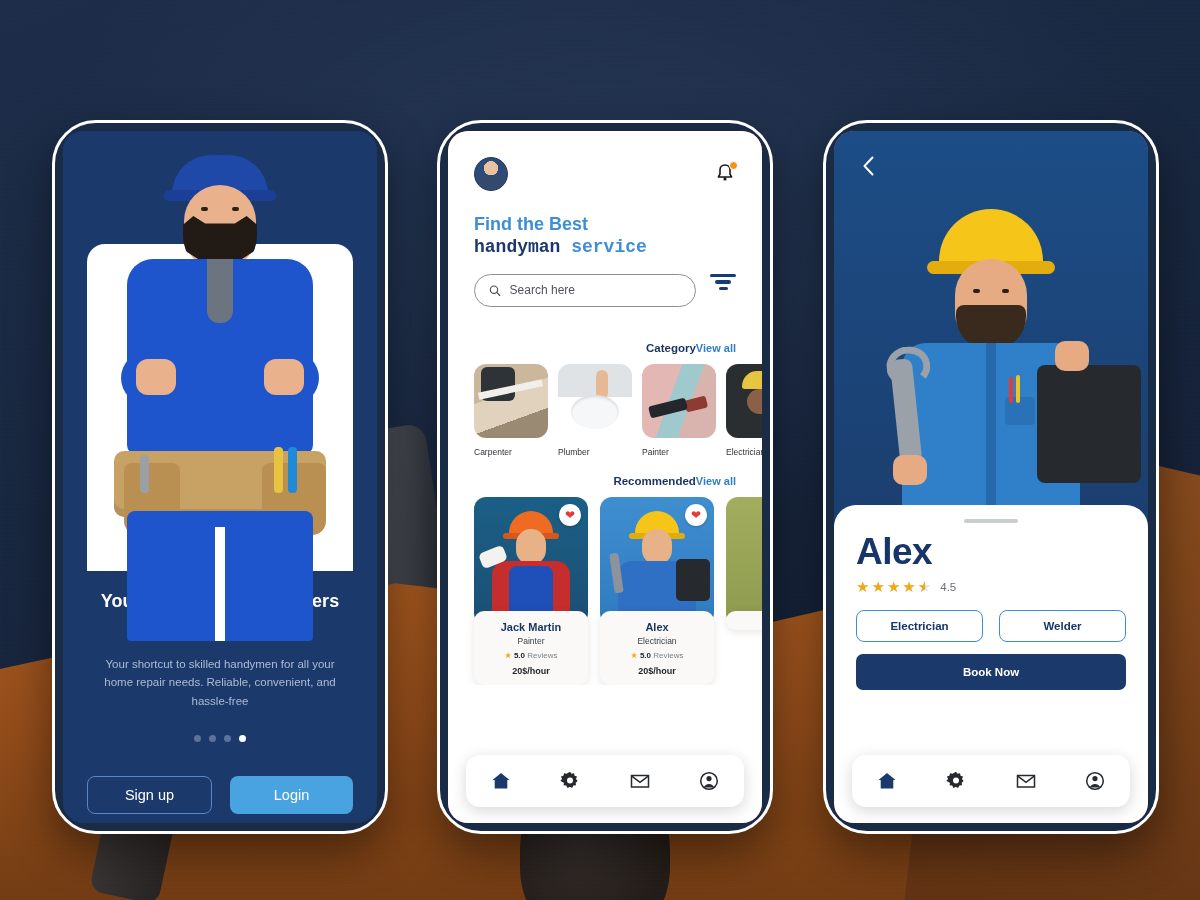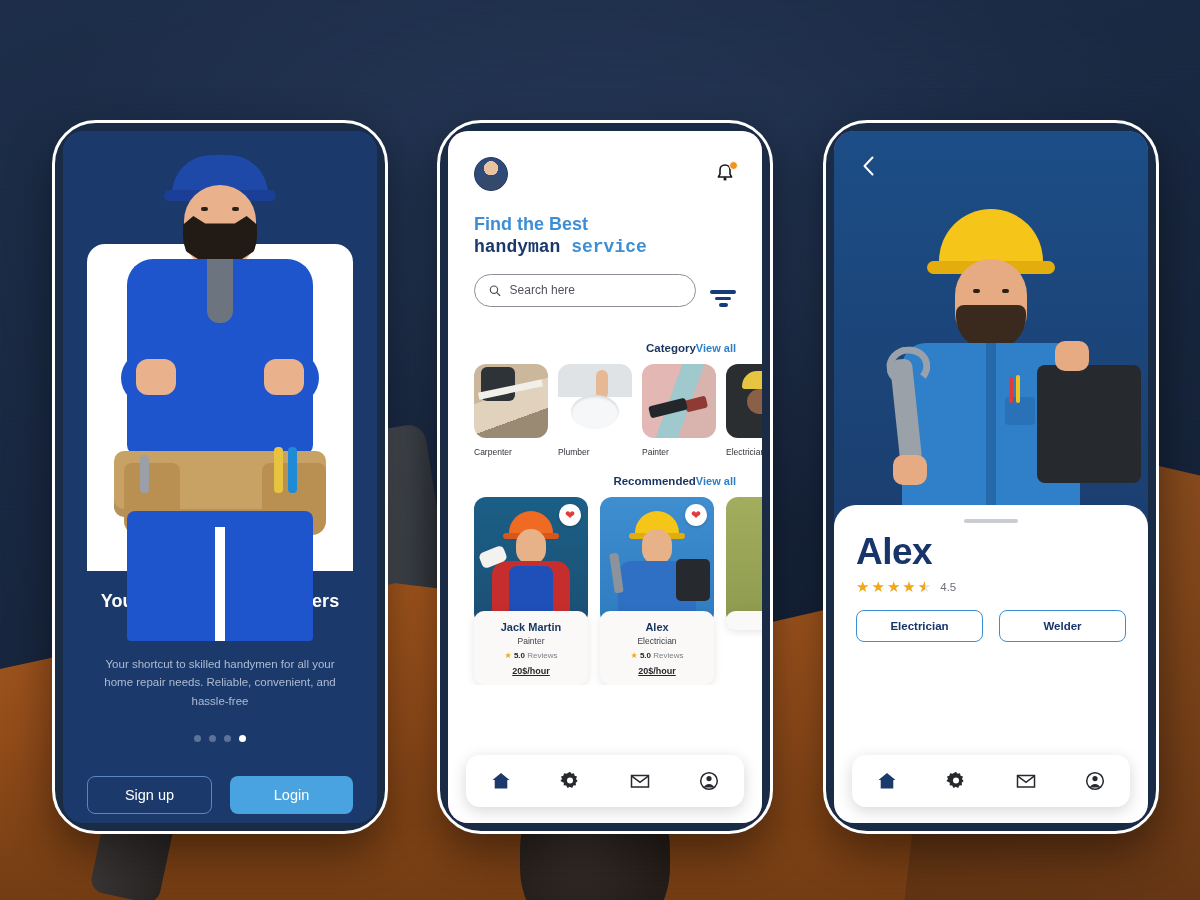--- a/index.html
+++ b/index.html
@@ -182,21 +182,21 @@
   }
   .bell{ position:relative; width:22px;height:24px; cursor:pointer;}
   .bell-dot{
     position:absolute; right:-2px; top:-1px; width:9px;height:9px;border-radius:50%;
     background:#f5921e; border:1px solid #fff;
   }
   .p2-head{ padding: 22px 26px 0; }
   .h-l1{ font-size:18px; font-weight:700; color:#3d8ed4; line-height:1.3;}
   .h-l2{ font-size:18px; font-weight:700; color:#1b3a6b; line-height:1.3;font-family:Liberation Mono, monospace;}
   .h-l2 em{ font-style:normal; color:#3d8ed4;}
-  .searchrow{ display:flex; align-items:flex-end; gap:14px; padding: 14px 26px 17px;}
+  .searchrow{ display:flex; align-items:flex-start; gap:14px; padding: 14px 26px 17px;}
   .searchbox{
     flex:1; height:33px; border:1px solid #8b8f96; border-radius:18px;
     display:flex; align-items:center; gap:9px; padding: 0 14px; background:#fff;
   }
   .searchbox input{
     border:none; outline:none; font-size:12px; color:#33363b; width:100%;
     font-family:"Liberation Sans",sans-serif; background:transparent;
   }
   .searchbox input::placeholder{ color:#50545a;}
   .filter-ico{ width:26px; display:flex; flex-direction:column; align-items:center; gap:3px; cursor:pointer;}
@@ -255,21 +255,21 @@
   .w2 .w-wrench{position:absolute;left:12px;top:56px;width:9px;height:40px;background:#8d939a;border-radius:3px;transform:rotate(-8deg);}
   .rec-info{
     position:relative; margin-top:-14px; background:#faf9f7; border-radius:10px;
     padding: 10px 6px 9px; text-align:center; box-shadow: 0 2px 8px rgba(0,0,0,.10);
   }
   .rec-name{ font-size:11px; font-weight:700; color:#17345f;}
   .rec-role{ font-size:8.5px; color:#3c4046; margin-top:3px;}
   .rec-rev{ font-size:8px; color:#7b8089; margin-top:5px;}
   .rec-rev b{ color:#23272c;}
   .rec-rev i{ color:#f0a818; font-style:normal;}
-  .rec-price{ font-size:9px; color:#23272c; margin-top:6px; font-weight:600;text-decoration:underline;}
+  .rec-price{ font-size:9px; color:#23272c; margin-top:6px; font-weight:600;}
 
   
   .navbar{
     position:absolute; left:18px; right:18px; bottom:16px; height:52px;
     background:#fff; border-radius:14px; box-shadow: 0 4px 16px rgba(0,0,0,.16);
     display:flex; align-items:center; justify-content:space-around;
   }
   .nav-i{ width:26px;height:26px;display:flex;align-items:center;justify-content:center;cursor:pointer;}
 
   
@@ -561,20 +561,21 @@
             </div>
             <span class="rate-num">4.5</span>
           </div>
 
           <div class="tags">
             <div class="tag">Electrician</div>
             <div class="tag">Welder</div>
           </div>
 
 
+          <button class="book">Book Now</button>
 
           <div class="navbar">
             <div class="nav-i">
               <svg width="22" height="22" viewBox="0 0 22 22">
                   <path d="M11 3 2.5 10h2.2v8.4h12.6V10h2.2z" fill="#1b3a6b"></path>
                 </svg>
             </div>
             <div class="nav-i">
               <svg width="22" height="22" viewBox="0 0 22 22">
                   <path d="M11 1.8l1.5 2 2.5-.6.6 2.5 2.4.9-1 2.4 1.6 2-1.9 1.7.3 2.6-2.6.3-1.3 2.3-2.3-1.2-2.3 1.2-1.3-2.3-2.6-.3.3-2.6L1.4 11l1.6-2-1-2.4 2.4-.9.6-2.5 2.5.6z" fill="#26292e"></path>

